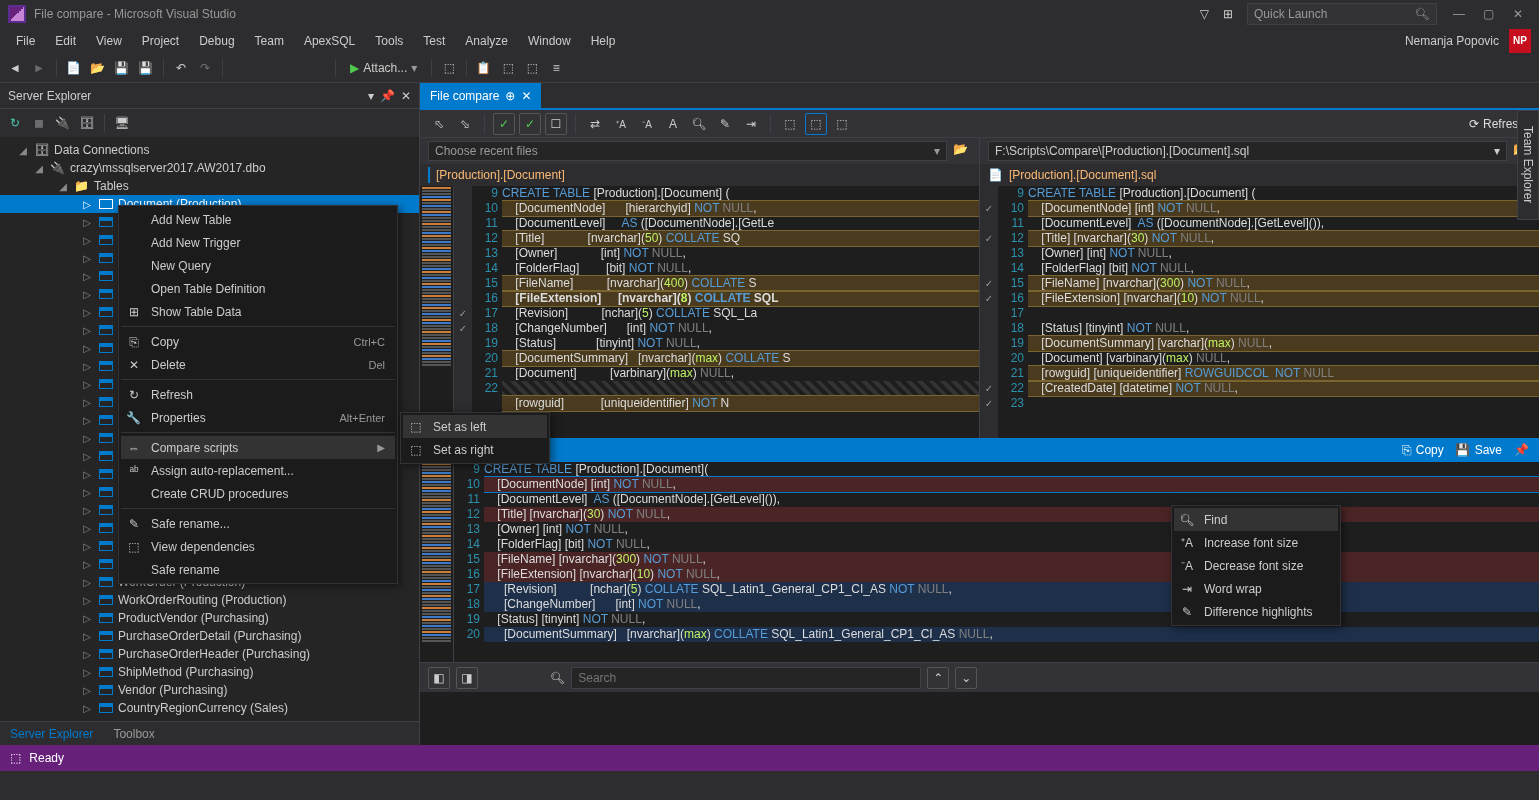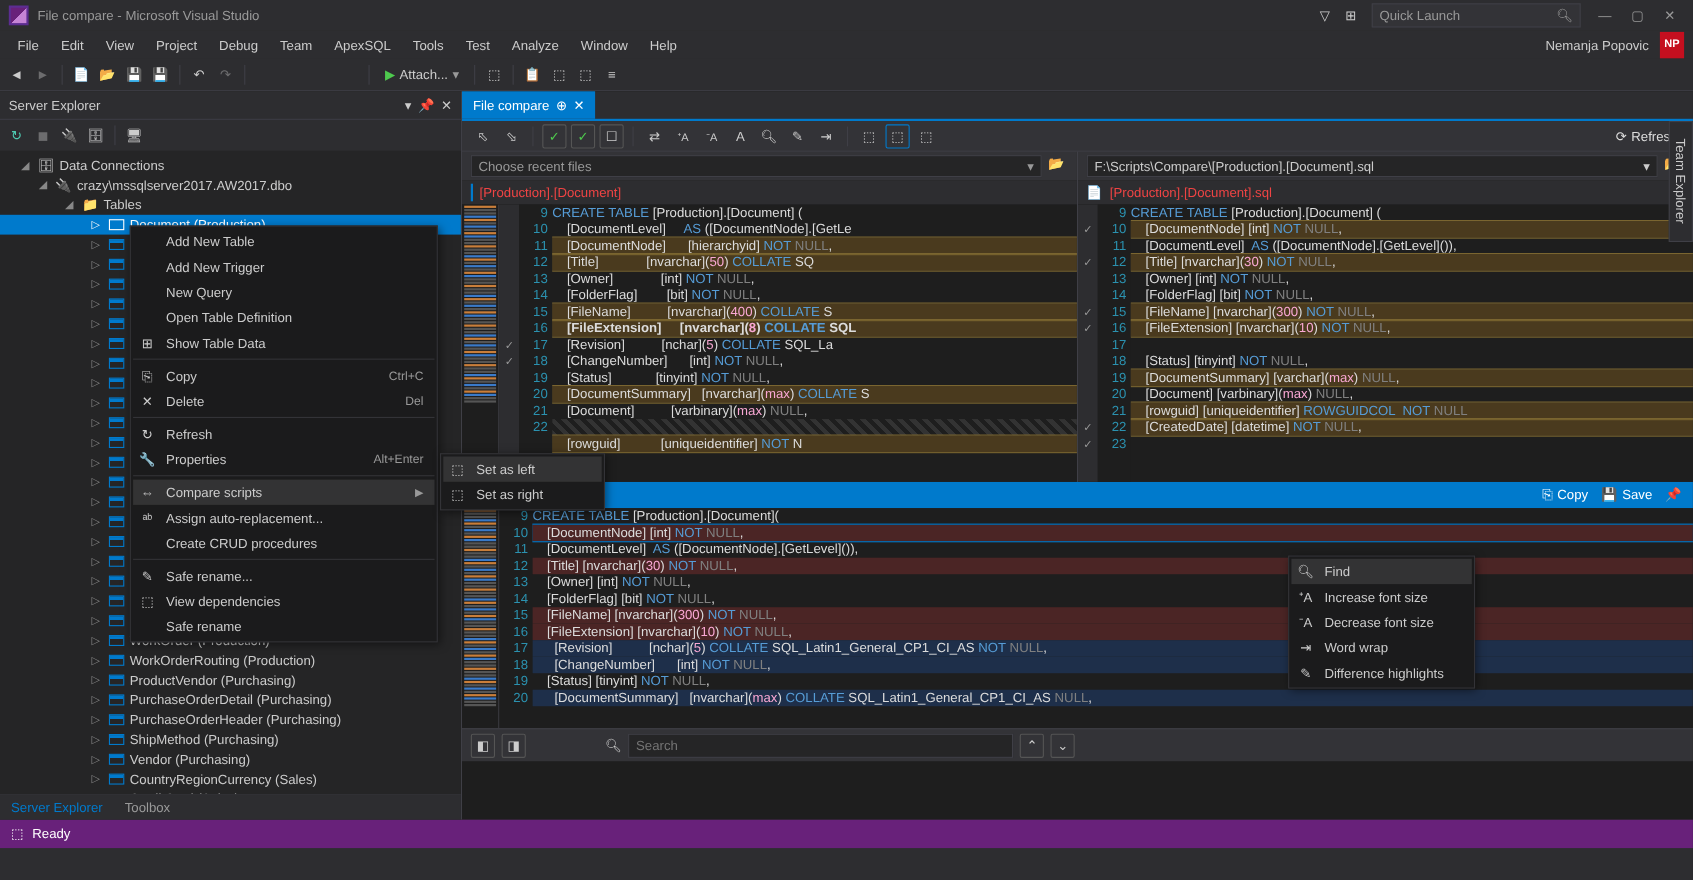--- a/index.html
+++ b/index.html
@@ -39,32 +39,32 @@
 .doc-tabs{height:27px;background:#2d2d30;display:flex;border-bottom:2px solid #007acc}
 .doc-tab{display:flex;align-items:center;padding:0 10px;gap:6px;background:#007acc;color:#fff}
 .doc-tab .close{font-size:12px}
 .doc-toolbar{height:28px;background:#333337;display:flex;align-items:center;padding:0 8px;gap:4px;border-bottom:1px solid #3f3f46}
 .refresh-btn{margin-left:auto;display:flex;align-items:center;gap:4px;color:#ddd;padding:0 6px}
 .compare-area{display:flex;height:300px}
 .compare-pane{flex:1;display:flex;flex-direction:column;border-right:1px solid #3f3f46}
 .pane-file{height:26px;display:flex;align-items:center;gap:6px;padding:0 8px;background:#333337}
 .pane-select{flex:1;height:20px;background:#252526;border:1px solid #3f3f46;color:#999;padding:0 6px;display:flex;align-items:center}
 .folder-ico{width:18px;height:18px}
-.pane-label{height:22px;display:flex;align-items:center;gap:6px;padding:0 8px;background:#2d2d30;color:#ef4444}
+.pane-label{height:22px;display:flex;align-items:center;gap:6px;padding:0 8px;background:#2d2d30;color:#fdba74}
 .code-area{flex:1;display:flex;background:#1e1e1e;position:relative}
 .minimap{width:34px;background:#1e1e1e;border-right:1px solid #3f3f46}
 .check-col{width:18px;background:#2d2d30}
 .check-col .chk{height:15px;display:flex;align-items:center;justify-content:center;color:#999;font-size:10px}
 .gutter{width:30px;background:#1e1e1e;text-align:right;padding-right:4px}
 .gutter div{height:15px;color:#2b91af;font-size:12px;line-height:15px}
 .code{flex:1;font-family:Consolas,monospace;font-size:12px;overflow:hidden}
 .code-line{height:15px;line-height:15px;white-space:pre;color:#dcdcdc}
 .code-line .kw{color:#569cd6}
 .code-line .br{color:#dcdcdc}
-.code-line .num{color:#f9a8d4}
+.code-line .num{color:#bef264}
 .code-line .nul{color:#808080}
 .merge-header{height:24px;background:#007acc;color:#fff;display:flex;align-items:center;padding:0 10px}
 .merge-header .mh-title{flex:1}
 .merge-btn{display:flex;align-items:center;gap:4px;padding:0 6px;color:#fff}
 .merge-area{height:200px;background:#1e1e1e;display:flex}
 .search-bar{height:30px;background:#333337;display:flex;align-items:center;padding:0 8px;gap:6px;border-top:1px solid #3f3f46}
 .search-input{flex:0 0 350px;height:22px;background:#252526;border:1px solid #3f3f46;color:#ccc;padding:0 6px}
 .status-bar{height:24px;background:#333337;display:flex;align-items:center;padding:0 12px;gap:24px;color:#ccc;border-top:1px solid #3f3f46}
 .bottom-status{height:26px;background:#68217a;color:#fff;display:flex;align-items:center;padding:0 10px;gap:8px}
 .context-menu{position:absolute;background:#1b1b1c;border:1px solid #333337;box-shadow:2px 2px 8px rgba(0,0,0,.5);z-index:100;padding:2px}
@@ -514,22 +514,22 @@
               <div>17</div>
               <div>18</div>
               <div>19</div>
               <div>20</div>
               <div>21</div>
               <div>22</div>
               <div></div>
             </div>
           <div class="code" id="code-left">
               <div class="code-line"><span class="kw">CREATE</span> <span class="kw">TABLE</span> <span class="br">[Production]</span>.<span class="br">[Document]</span> (</div>
+              <div class="code-line" style="background: rgb(74, 58, 30); outline: rgb(122, 101, 48) solid 1px;">    <span class="br">[DocumentNode]</span>      <span class="br">[hierarchyid]</span> <span class="kw">NOT</span> <span class="kw"><span class="nul">NULL</span></span>,</div>
               <div class="code-line">    <span class="br">[DocumentLevel]</span>     <span class="kw">AS</span> (<span class="br">[DocumentNode]</span>.[GetLe</div>
-              <div class="code-line" style="background: rgb(74, 58, 30); outline: rgb(122, 101, 48) solid 1px;">    <span class="br">[DocumentNode]</span>      <span class="br">[hierarchyid]</span> <span class="kw">NOT</span> <span class="kw"><span class="nul">NULL</span></span>,</div>
               <div class="code-line" style="background: rgb(74, 58, 30); outline: rgb(122, 101, 48) solid 1px;">    <span class="br">[Title]</span>             <span class="br">[nvarchar]</span>(<span class="num">50</span>) <span class="kw">COLLATE</span> SQ</div>
               <div class="code-line">    <span class="br">[Owner]</span>             <span class="br">[int]</span> <span class="kw">NOT</span> <span class="kw"><span class="nul">NULL</span></span>,</div>
               <div class="code-line">    <span class="br">[FolderFlag]</span>        <span class="br">[bit]</span> <span class="kw">NOT</span> <span class="kw"><span class="nul">NULL</span></span>,</div>
               <div class="code-line" style="background: rgb(74, 58, 30); outline: rgb(122, 101, 48) solid 1px;">    <span class="br">[FileName]</span>          <span class="br">[nvarchar]</span>(<span class="num">400</span>) <span class="kw">COLLATE</span> S</div>
               <div class="code-line" style="background: rgb(74, 58, 30); outline: rgb(122, 101, 48) solid 1px; font-weight: bold;">    <span class="br">[FileExtension]</span>     <span class="br">[nvarchar]</span>(<span class="num">8</span>) <span class="kw">COLLATE</span> SQL</div>
               <div class="code-line">    <span class="br">[Revision]</span>          <span class="br">[nchar]</span>(<span class="num">5</span>) <span class="kw">COLLATE</span> SQL_La</div>
               <div class="code-line">    <span class="br">[ChangeNumber]</span>      <span class="br">[int]</span> <span class="kw">NOT</span> <span class="kw"><span class="nul">NULL</span></span>,</div>
               <div class="code-line">    <span class="br">[Status]</span>            <span class="br">[tinyint]</span> <span class="kw">NOT</span> <span class="kw"><span class="nul">NULL</span></span>,</div>
               <div class="code-line" style="background: rgb(74, 58, 30); outline: rgb(122, 101, 48) solid 1px;">    <span class="br">[DocumentSummary]</span>   <span class="br">[nvarchar]</span>(<span class="num">max</span>) <span class="kw">COLLATE</span> S</div>
               <div class="code-line">    <span class="br">[Document]</span>          <span class="br">[varbinary]</span>(<span class="num">max</span>) <span class="kw"><span class="nul">NULL</span></span>,</div>

